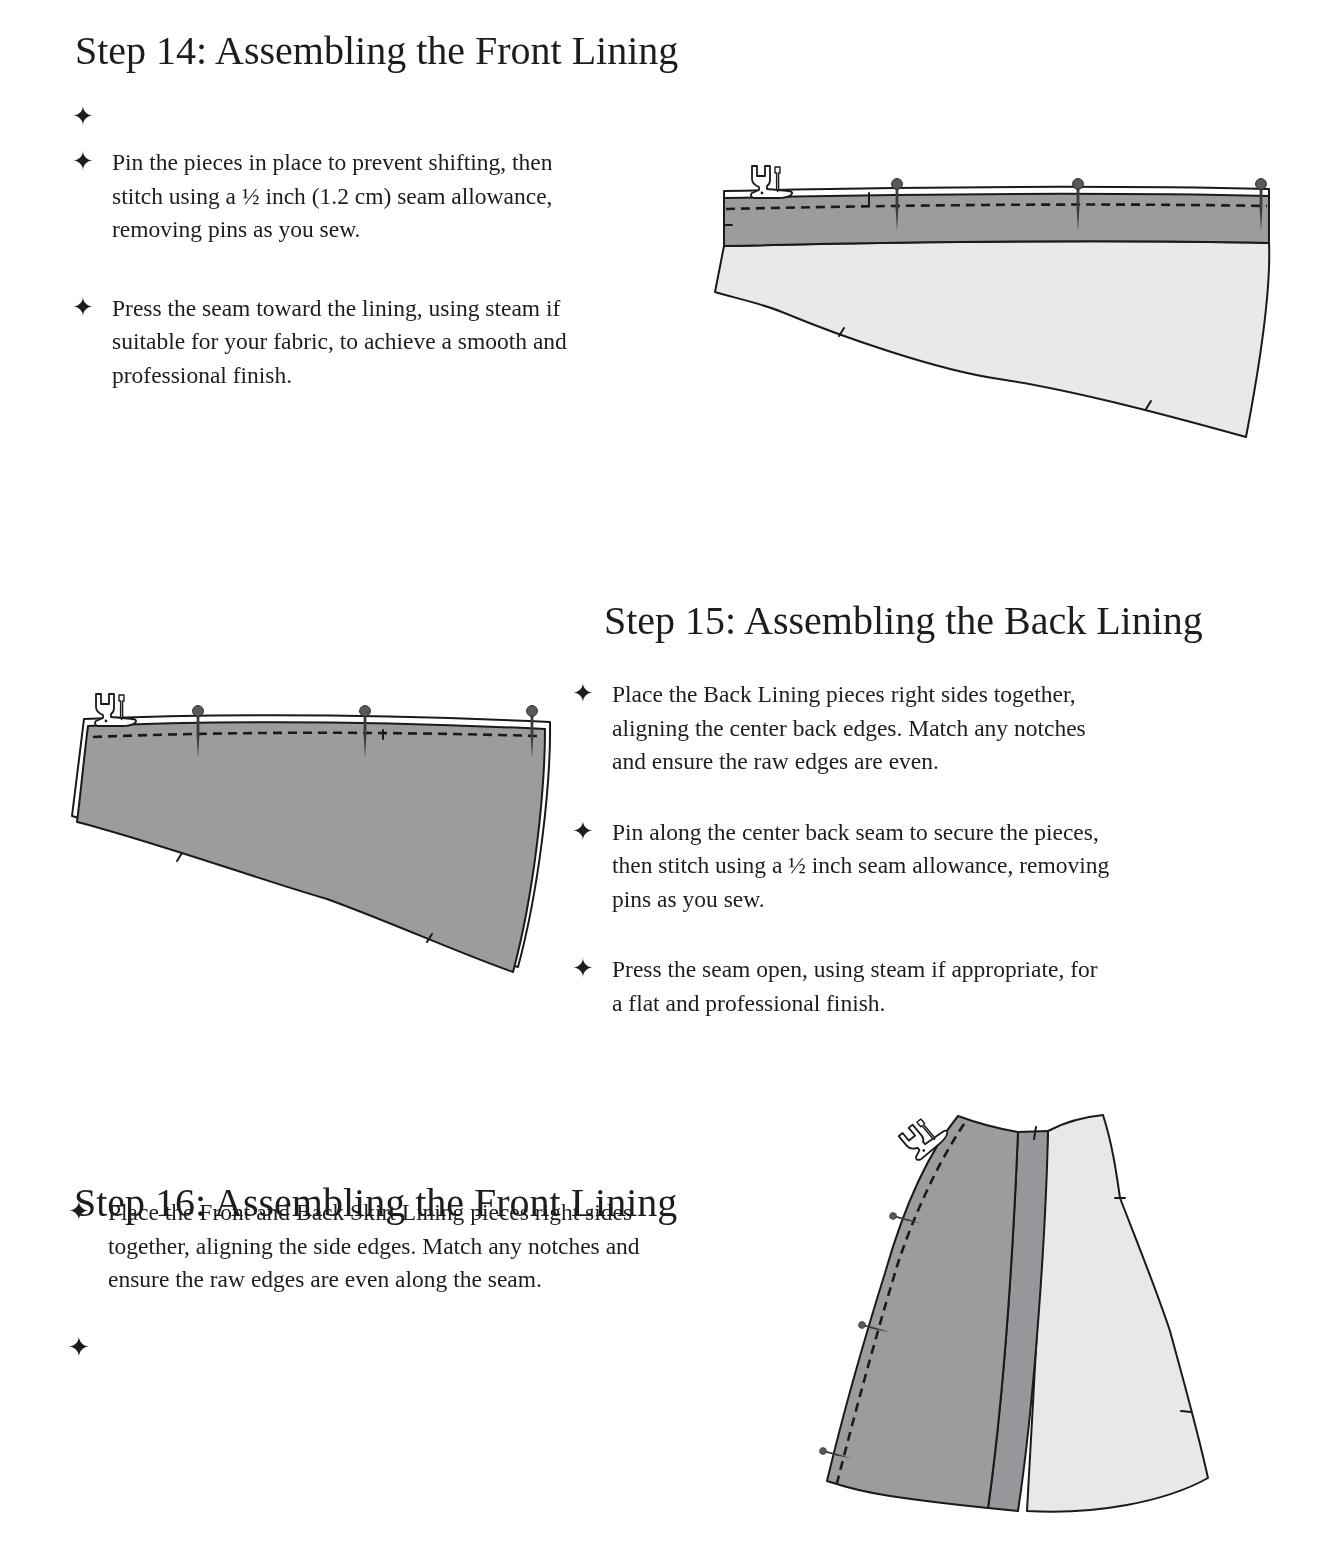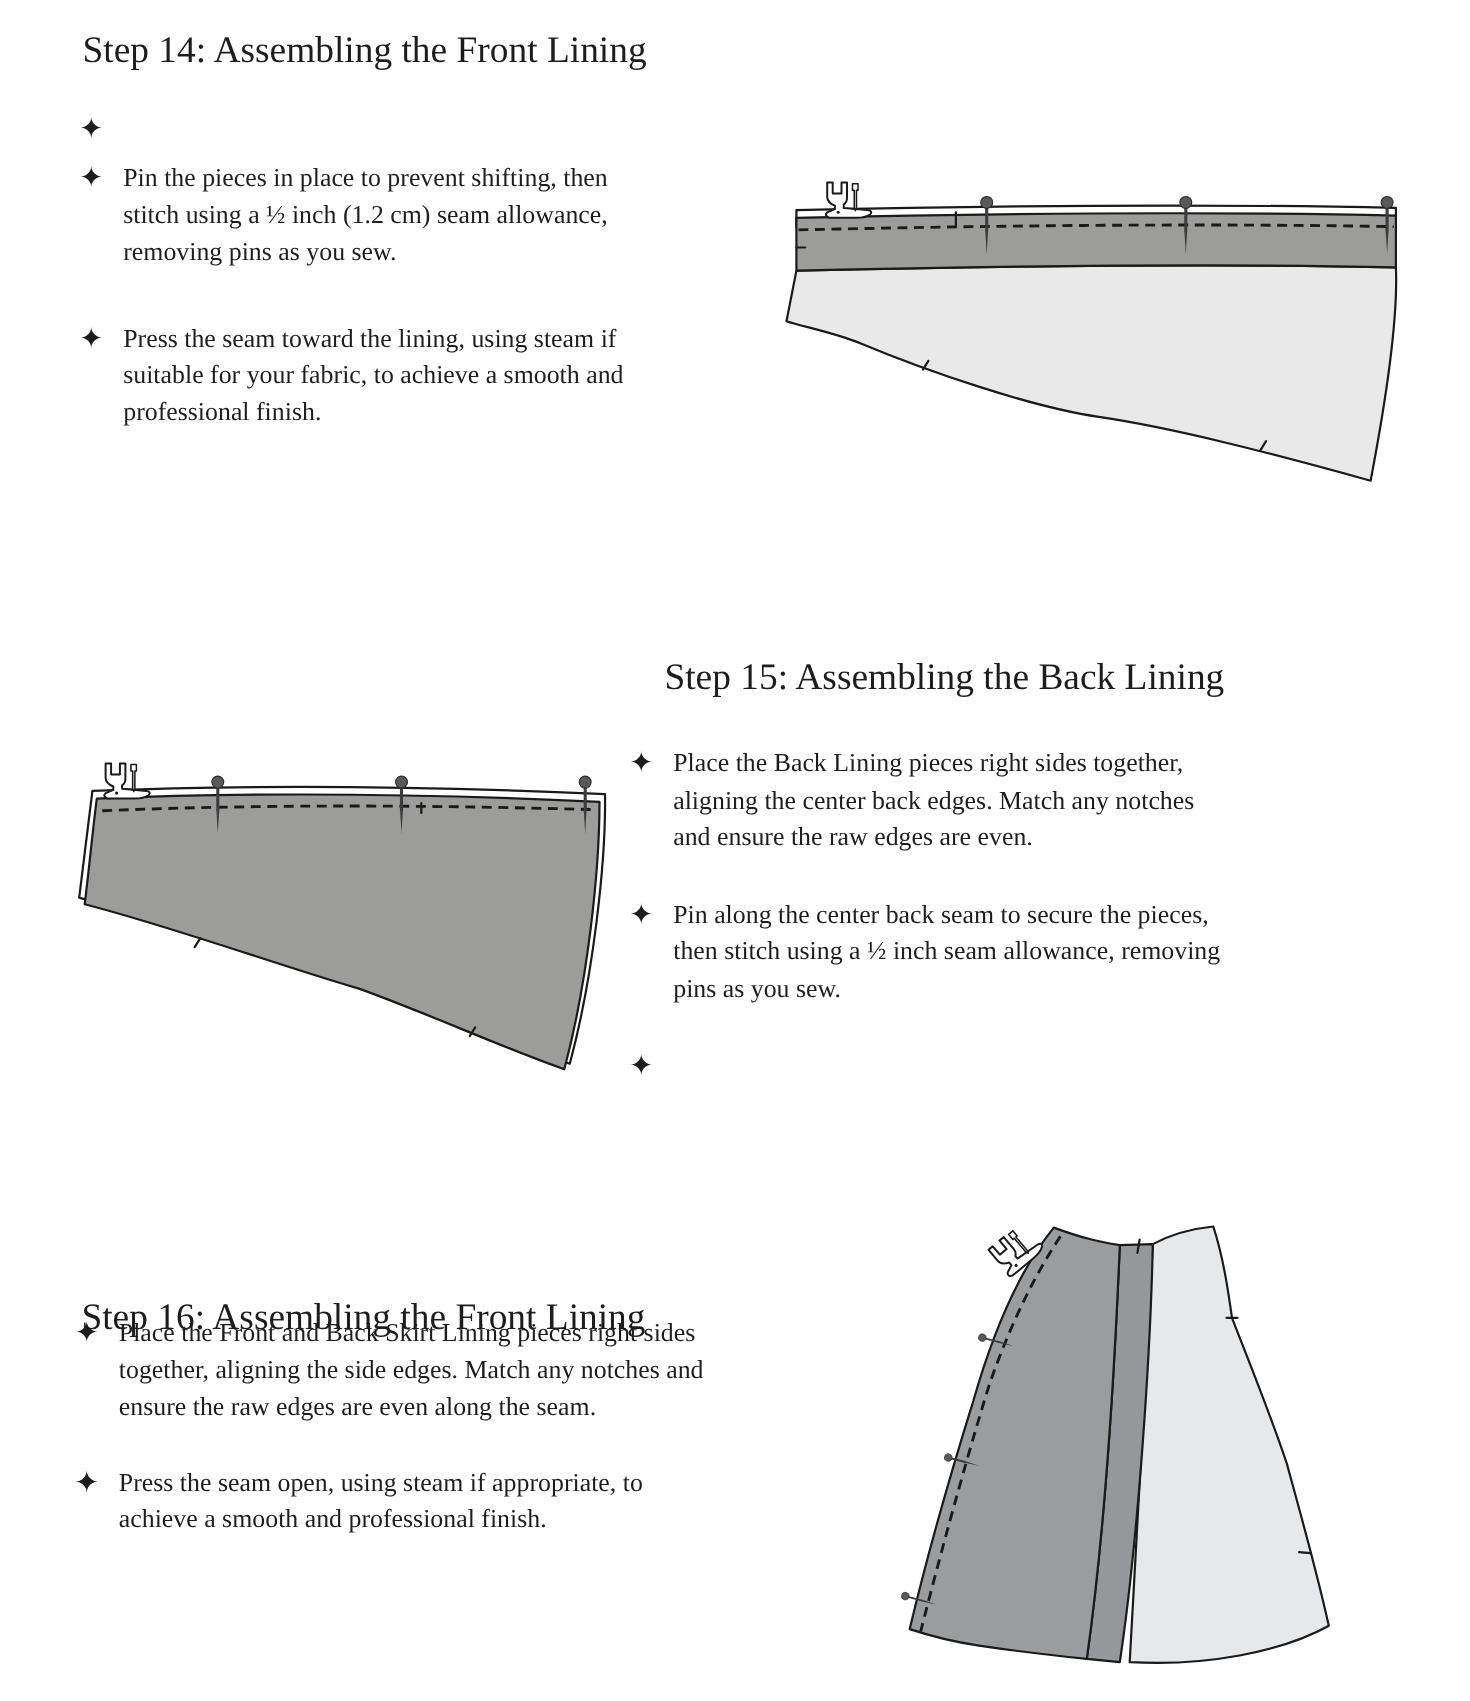--- a/index.html
+++ b/index.html
@@ -1,18 +1,18 @@
 <!DOCTYPE html>
 <html style="--page_bg: #ffffff; --text: #1d1d1d; --outline: #1a1a1a; --fabric_mid: #9c9d9b; --fabric_light: #e8e9e8; --skirt_panel: #9a9c9d; --skirt_strip: #95979a; --skirt_light: #e7e8e9; --pin_head: #58595b; --pin_shaft: #3c3c3e;"><head>
 <meta charset="utf-8">
 <style>
   html,body{margin:0;padding:0;background:#fff}
   .page{position:relative;width:1336px;height:1546px;background:var(--page_bg,#fff);
         font-family:"Liberation Serif",serif;color:var(--text,#1d1d1d);overflow:hidden}
-  .title{position:absolute;margin:0;font-size:34px;font-weight:400;white-space:nowrap}
+  .title{position:absolute;margin:0;font-size:40px;font-weight:400;white-space:nowrap}
   .bullets{position:absolute}
   .bullet{position:relative;padding-left:40px;font-size:23.5px;line-height:33.5px}
   .bullet .star{position:absolute;left:0;top:-1px;font-size:26px;line-height:33px;color:var(--text,#111)}
   .btext{white-space:pre-line}
   .t14{left:75px;top:27px}
   .b14{left:72px;top:101px;width:650px}
   .b14 .bullet + .bullet{margin-top:45px}
   .t15{left:604px;top:597px}
   .b15{left:572px;top:678px;width:700px}
   .b15 .bullet + .bullet{margin-top:37px}
@@ -96,20 +96,22 @@
 and ensure the raw edges are even.</span>
       </div>
       <div class="bullet">
         <span class="star">✦</span>
         <span class="btext">Pin along the center back seam to secure the pieces,
 then stitch using a ½ inch seam allowance, removing
 pins as you sew.</span>
       </div>
       <div class="bullet">
         <span class="star">✦</span>
+        <span class="btext">Press the seam open, using steam if appropriate, for
+a flat and professional finish.</span>
       </div>
     </div>
 
     <svg class="illus i2" width="500" height="300" viewBox="0 0 500 300">
       <path d="M21,35 C170,29 335,31 487,38 C488,100 476,205 455,283 C400,266 330,236 262,210 C190,190 85,155 9,132 C13,100 17,67 21,35 Z" fill="#ffffff" class="outl" stroke-width="1.8"></path>
       <path d="M25,42 C170,36 335,38 482,45 C482,108 471,210 450,288 C398,270 330,239 264,215 C192,194 92,158 14,138 C18,106 21,73 25,42 Z" fill="var(--fabric_mid)" class="outl"></path>
       <path class="dash" d="M30,53 C180,47 330,48 476,52"></path>
       <path class="notch" d="M320,46 L320,55"></path>
       <path class="notch" d="M114,177 L119,169"></path>
       <path class="notch" d="M364,258 L369,250"></path>
@@ -128,22 +130,20 @@
         <span class="star">✦</span>
         <span class="btext">Place the Front and Back Skirt Lining pieces right sides
 together, aligning the side edges. Match any notches and
 ensure the raw edges are even along the seam.</span>
       </div>
       <div class="bullet">
         <span class="star">✦</span>
       </div>
       <div class="bullet">
         <span class="star">✦</span>
-        <span class="btext">Press the seam open, using steam if appropriate, to
-achieve a smooth and professional finish.</span>
       </div>
     </div>
 
     <svg class="illus i3" width="502" height="446" viewBox="0 0 502 446">
       <path d="M248,33 C265,24 283,19 303,17 C312,45 316,72 320,100 C337,144 355,188 370,233 C383,281 397,330 408,380 C365,404 295,417 227,413 L248,33 Z" fill="var(--skirt_light)" class="outl"></path>
       <path d="M218,34 L248,33 C246,130 235,300 218,413 L188,410 C205,290 214,130 218,34 Z" fill="var(--skirt_strip)" class="outl"></path>
       <path d="M158,18 C185,28 200,31 218,34 C214,130 205,290 188,410 C148,406 110,401 90,398 C70,395 45,389 27,383 C42,320 60,255 85,175 C103,112 128,55 158,18 Z" fill="var(--skirt_panel)" class="outl"></path>
       <path class="dash" d="M164,26 C136,68 114,118 99,162 C84,210 60,295 37,385"></path>
       <path class="notch" d="M236,29 L234,41"></path>
       <path class="notch" d="M315,100 L325,100"></path>

